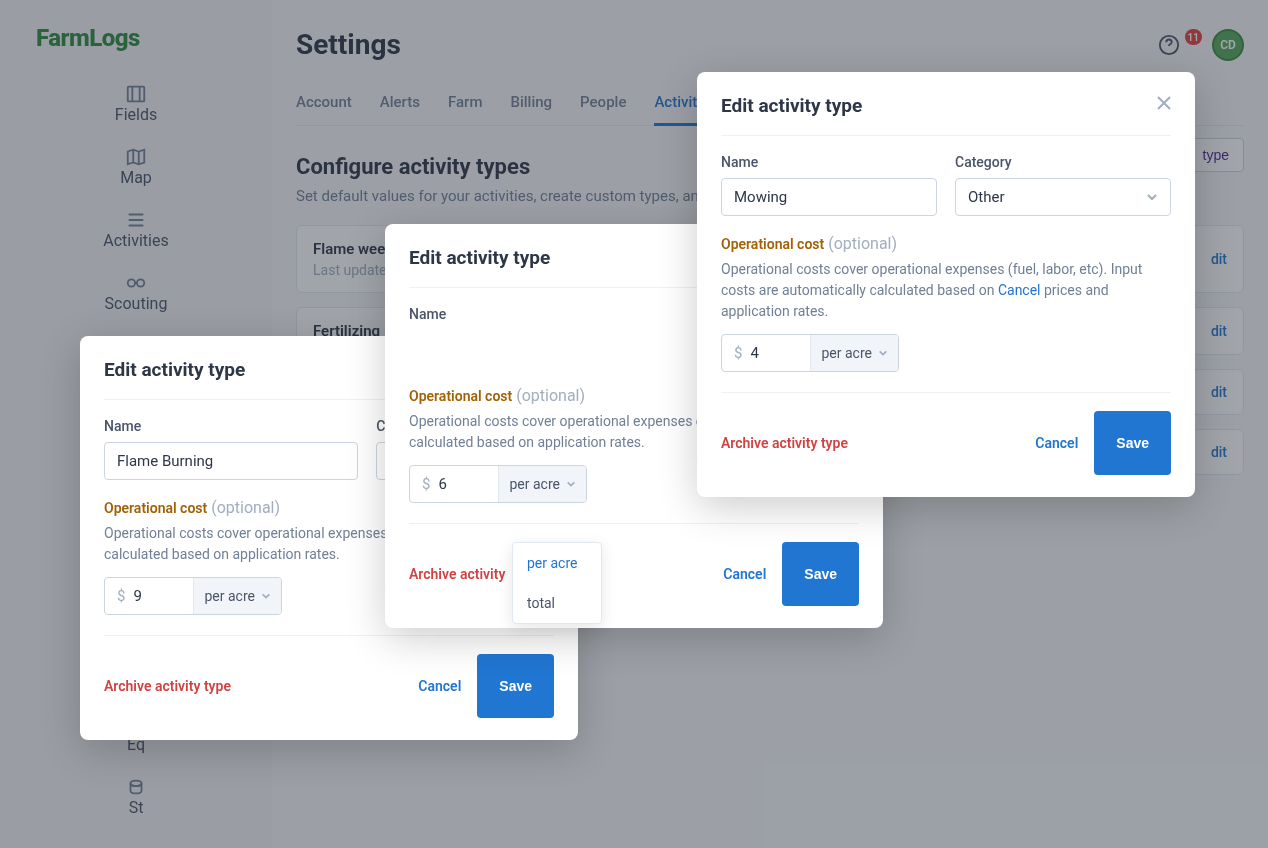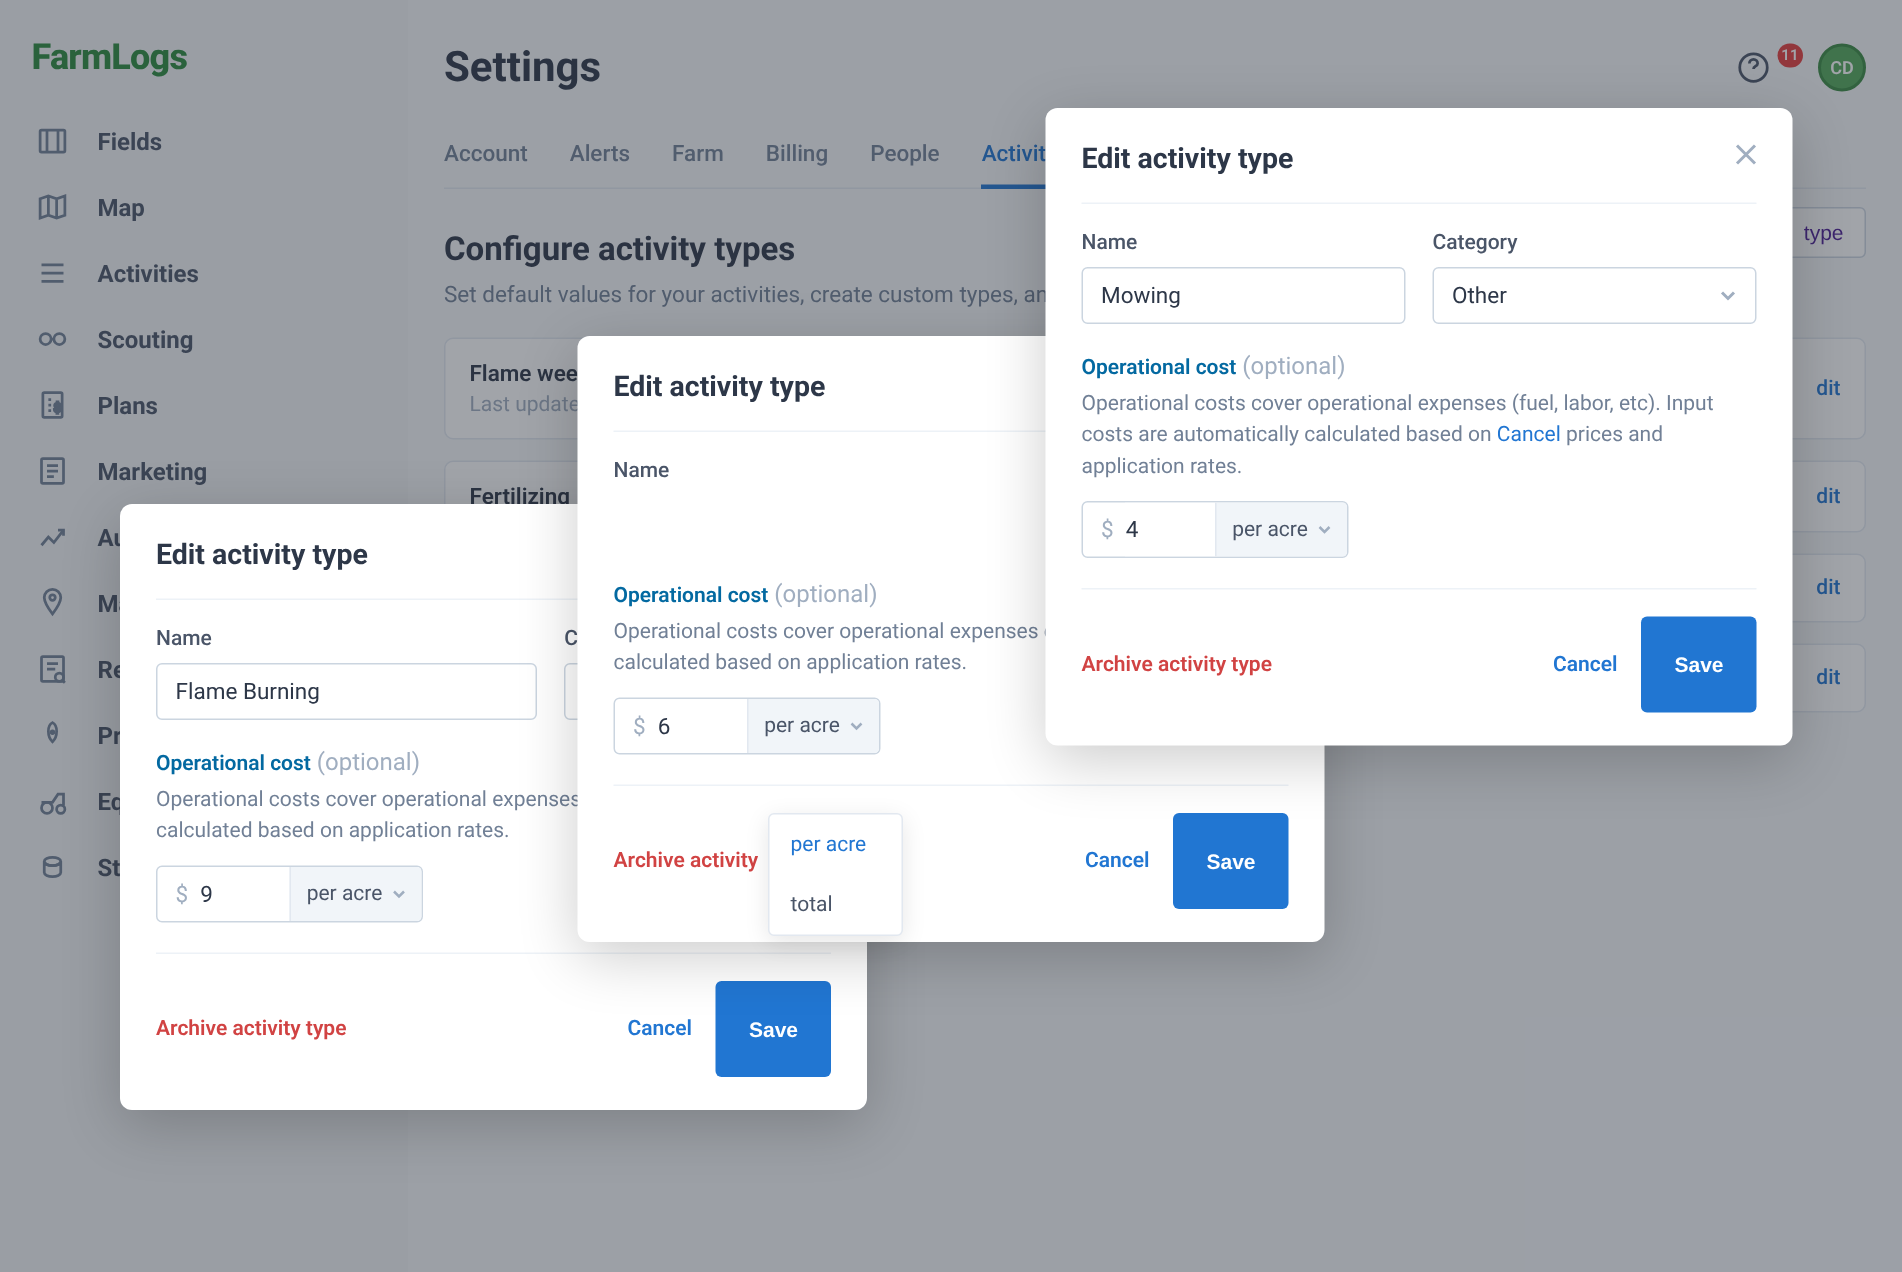--- a/index.html
+++ b/index.html
@@ -18,32 +18,33 @@
       left: 0; top: 0;
       width: 272px;
       height: 100%;
       background: #f3f5f7;
       padding: 24px 0;
     }
     .logo {
       font-size: 24px;
       font-weight: 800;
       color: #2b8a3e;
-      padding: 0 24px 20px 21px;
+      padding: 0 24px 20px 36px;
       letter-spacing: -0.5px;
     }
     .nav-item {
       display: flex;
       align-items: center;
-      gap: 19px;
+      gap: 0;
       padding: 11px 24px;
       color: #4a5568;
       font-size: 16px;
-      font-weight: 700;
-      cursor: pointer;
+      font-weight: 400;
+      cursor: pointer;
+      flex-direction: column;
     }
     .nav-icon {
       width: 22px;
       height: 22px;
       display: flex;
       align-items: center;
       justify-content: center;
       color: #718096;
     }
 
@@ -222,21 +223,21 @@
       font-family: inherit;
     }
     .select {
       display: flex;
       align-items: center;
       justify-content: space-between;
       cursor: pointer;
     }
     .select .chev { color: #a0aec0; width: 12px; height: 12px; }
 
-    .op-cost-title { font-size: 14px; font-weight: 600; color: #0369a1; }
+    .op-cost-title { font-size: 14px; font-weight: 600; color: #a16207; }
     .optional { font-weight: 400; color: #a0aec0; }
     .op-cost-desc { color: #718096; font-size: 14px; line-height: 1.5; margin: 6px 0 12px 0; }
     .link { color: #2176d2; }
 
     .cost-input {
       display: inline-flex;
       border: 1px solid #cbd5e0;
       border-radius: 4px;
       overflow: hidden;
       align-items: stretch;

